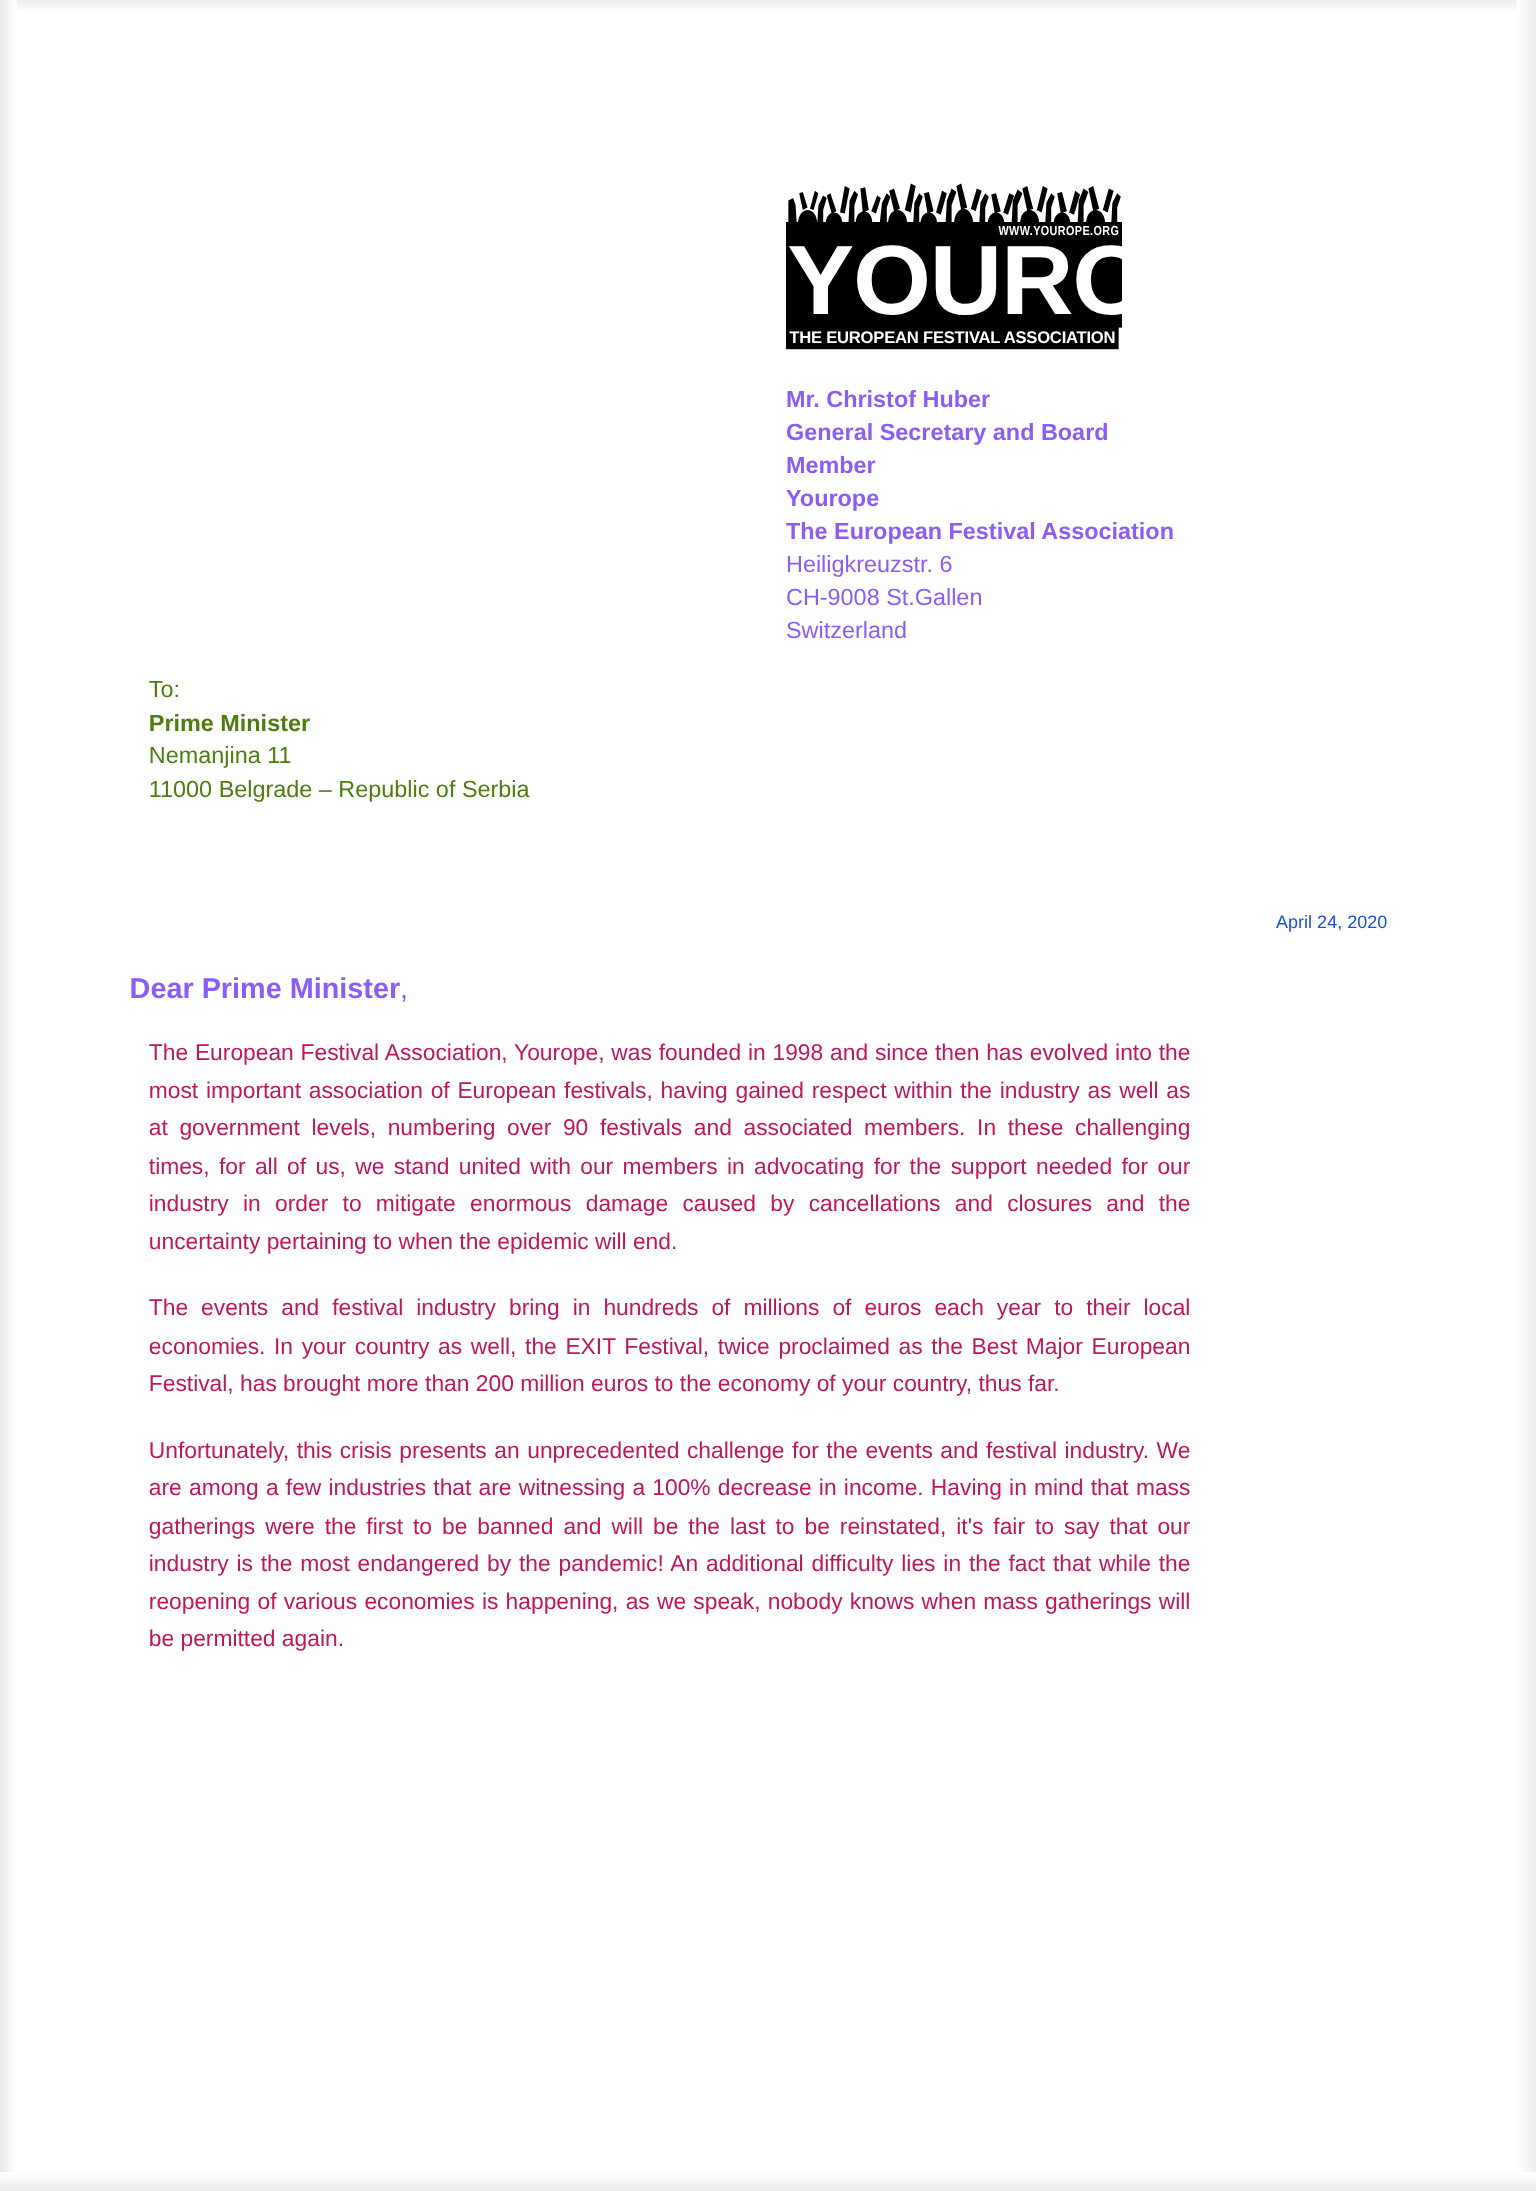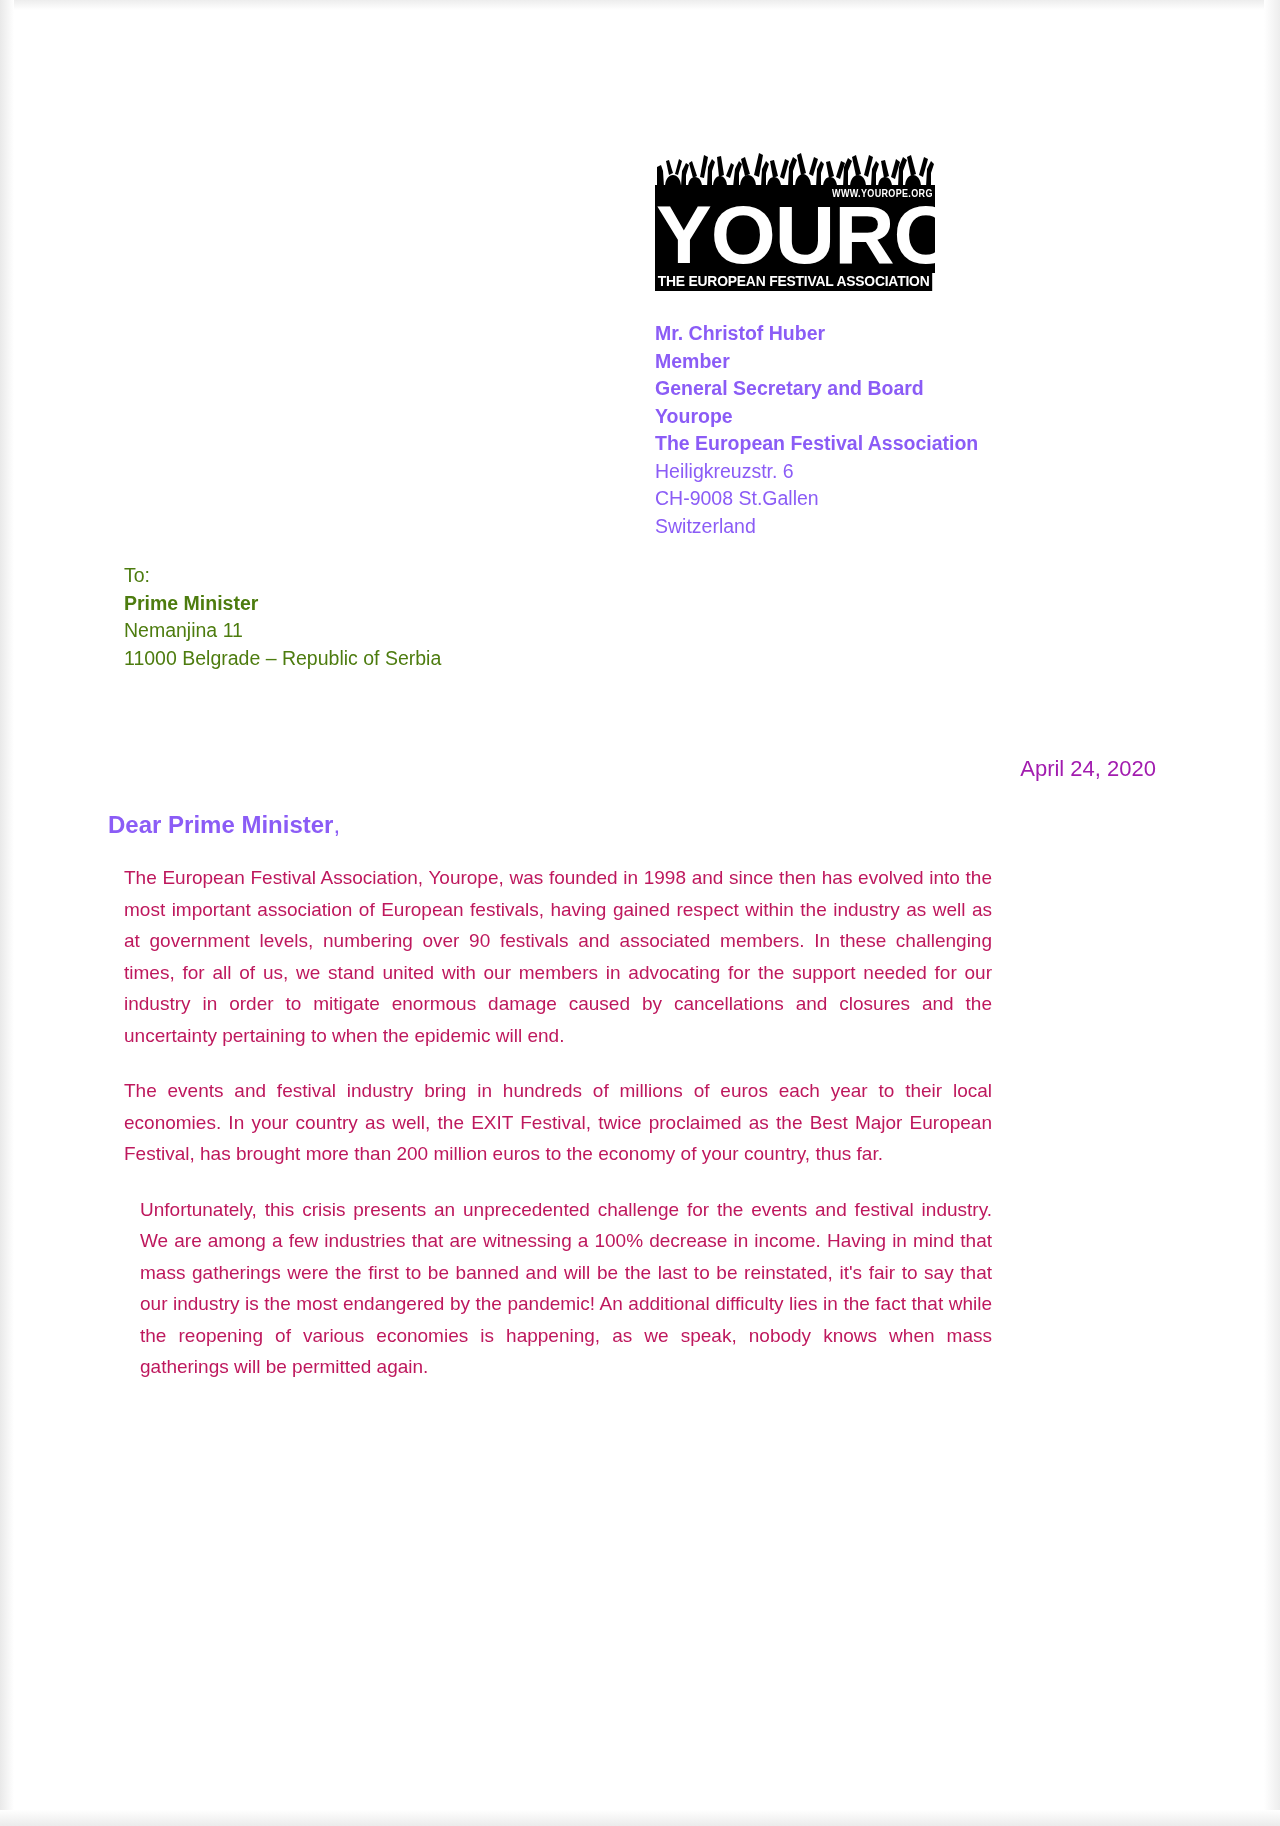--- a/index.html
+++ b/index.html
@@ -143,23 +143,23 @@
     font-size: 19.5px;
     line-height: 27.5px;
     color: #4d7c0f;
   }
   .recipient-block .b { font-weight: bold; }
 
   .date-line {
     position: absolute;
     right: 124px;
     top: 755px;
-    font-size: 22px;
+    font-size: 15px;
     line-height: 27px;
-    color: #a21caf;
+    color: #1d4ed8;
     text-align: right;
   }
 
   .salutation {
     position: absolute;
     left: 108px;
     top: 811px;
     font-size: 24px;
     line-height: 27px;
     font-weight: bold;
@@ -176,21 +176,21 @@
     line-height: 31.5px;
     text-align: justify;
     color: #be185d;
     font-stretch: condensed;
   }
   .body-copy p {
     margin: 0 0 24px 0;
     text-align: justify;
     text-justify: inter-word;
   }
-  .body-copy p:last-child { margin-bottom: 0; margin-left: 16px; }
+  .body-copy p:last-child { margin-bottom: 0; }
 </style>
 </head>
 <body>
 
 <div class="page">
 
   <div class="scan-edge-top"></div>
   <div class="scan-edge-left"></div>
   <div class="scan-edge-right"></div>
   <div class="scan-edge-bottom"></div>
@@ -247,22 +247,22 @@
       <div class="logo-wordmark">YOUROPE</div>
     </div>
 
     <div class="logo-url">WWW.YOUROPE.ORG</div>
 
     <div class="logo-tagline">THE EUROPEAN FESTIVAL ASSOCIATION</div>
   </div>
 
   <div class="sender-block">
     <div class="b">Mr. Christof Huber</div>
+    <div class="b">General Secretary and Board</div>
     <div class="b">Member</div>
-    <div class="b">General Secretary and Board</div>
     <div class="b">Yourope</div>
     <div class="b">The European Festival Association</div>
     <div>Heiligkreuzstr. 6</div>
     <div>CH-9008 St.Gallen</div>
     <div>Switzerland</div>
   </div>
 
   <div class="recipient-block">
     <div>To:</div>
     <div class="b">Prime Minister</div>

